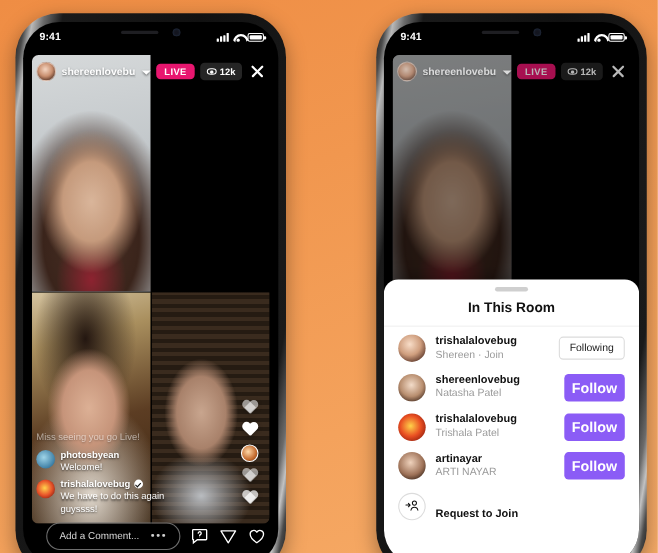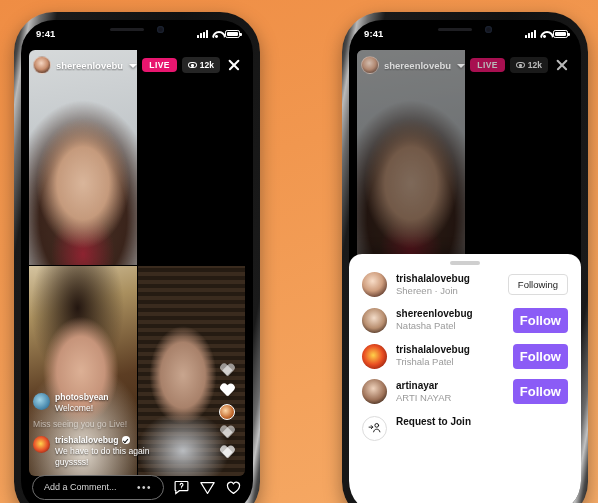--- a/index.html
+++ b/index.html
@@ -203,21 +203,21 @@
   .heart.dim1::before, .heart.dim1::after { background: rgba(255,255,255,.55); }
   .heart.dim2::before, .heart.dim2::after { background: rgba(255,255,255,.72); }
   .heart-av {
     width: 16px; height: 16px; border-radius: 50%; margin: 6px auto;
     background: radial-gradient(circle at 40% 40%, #ffd8a8, #c46b2f 60%, #6b3312);
     border: 1.5px solid #fff;
   }
 
   
   .bottombar {
-    position: absolute; left: 0; right: 0; bottom: 14px; height: 26px;
+    position: absolute; left: 10px; right: 0; bottom: 14px; height: 26px;
     display: flex; align-items: center; gap: 9px; padding: 0 11px; z-index: 22;
   }
   .comment-input {
     flex: 1; height: 25px; border-radius: 13px; border: 1.2px solid #6e6e6e;
     display: flex; align-items: center; justify-content: space-between;
     padding: 0 11px; color: #d6d6d6; font-size: 9px;
   }
   .dots { letter-spacing: 1.5px; font-size: 10px; color: #d0d0d0; }
   .icon-btn { width: 17px; height: 17px; flex: none; color: #fff; }
   .icon-btn svg { width: 100%; height: 100%; display: block; }
@@ -250,21 +250,21 @@
   .room-user { font-size: 10px; font-weight: 700; color: #111; line-height: 1.3; }
   .room-sub  { font-size: 9.5px; color: #9a9a9a; line-height: 1.35; }
   .btn-following {
     font-size: 9.5px; font-weight: 400; color: #1a1a1a; background: #fff;
     border: 1px solid #dcdcdc; border-radius: 4px; padding: 4px 9px; flex: none;
   }
   .btn-follow {
     font-size: 13px; font-weight: 600; color: #fff; background: #8b5cf6;
     border: none; border-radius: 4px; padding: 5px 7px; flex: none;
   }
-  .join-row { display: flex; align-items: flex-start; gap: 9px; padding: 6px 13px; }
+  .join-row { display: flex; align-items: flex-end; gap: 9px; padding: 6px 13px; }
   .join-icon {
     width: 25px; height: 25px; border-radius: 50%; border: 1px solid #dcdcdc;
     flex: none; display: flex; align-items: center; justify-content: center;
   }
   .join-icon svg { width: 14px; height: 14px; }
   .join-label { font-size: 10px; font-weight: 700; color: #111; }
 </style>
 </head>
 <body>
 
@@ -307,30 +307,30 @@
       <span class="chev"></span>
       <span class="live-badge">LIVE</span>
       <span class="viewers">
         <span class="eye"></span>
         <span>12k</span>
       </span>
       <span class="close-x"></span>
     </div>
 
     <div class="comments">
+      <div class="cmt faded">
+        <div class="cmt-body">
+          <div class="cmt-text">Miss seeing you go Live!</div>
+        </div>
+      </div>
       <div class="cmt">
         <div class="cmt-av av-1"></div>
         <div class="cmt-body">
           <div class="cmt-user">photosbyean</div>
           <div class="cmt-text">Welcome!</div>
-        </div>
-      </div>
-      <div class="cmt faded">
-        <div class="cmt-body">
-          <div class="cmt-text">Miss seeing you go Live!</div>
         </div>
       </div>
       <div class="cmt">
         <div class="cmt-av av-2"></div>
         <div class="cmt-body">
           <div class="cmt-user">
             <span>trishalalovebug</span>
             <span class="verified"></span>
           </div>
           <div class="cmt-text">We have to do this again guyssss!</div>
@@ -413,20 +413,21 @@
       <span class="live-badge">LIVE</span>
       <span class="viewers">
         <span class="eye"></span>
         <span>12k</span>
       </span>
       <span class="close-x"></span>
     </div>
 
     <div class="sheet">
       <div class="grabber"></div>
+      <div class="sheet-title">In This Room</div>
 
       <div class="room-list">
 
         <div class="room-row">
           <div class="room-av ra-0"></div>
           <div class="room-meta">
             <div class="room-user">trishalalovebug</div>
             <div class="room-sub">Shereen · Join</div>
           </div>
           <button class="btn-following">Following</button>

